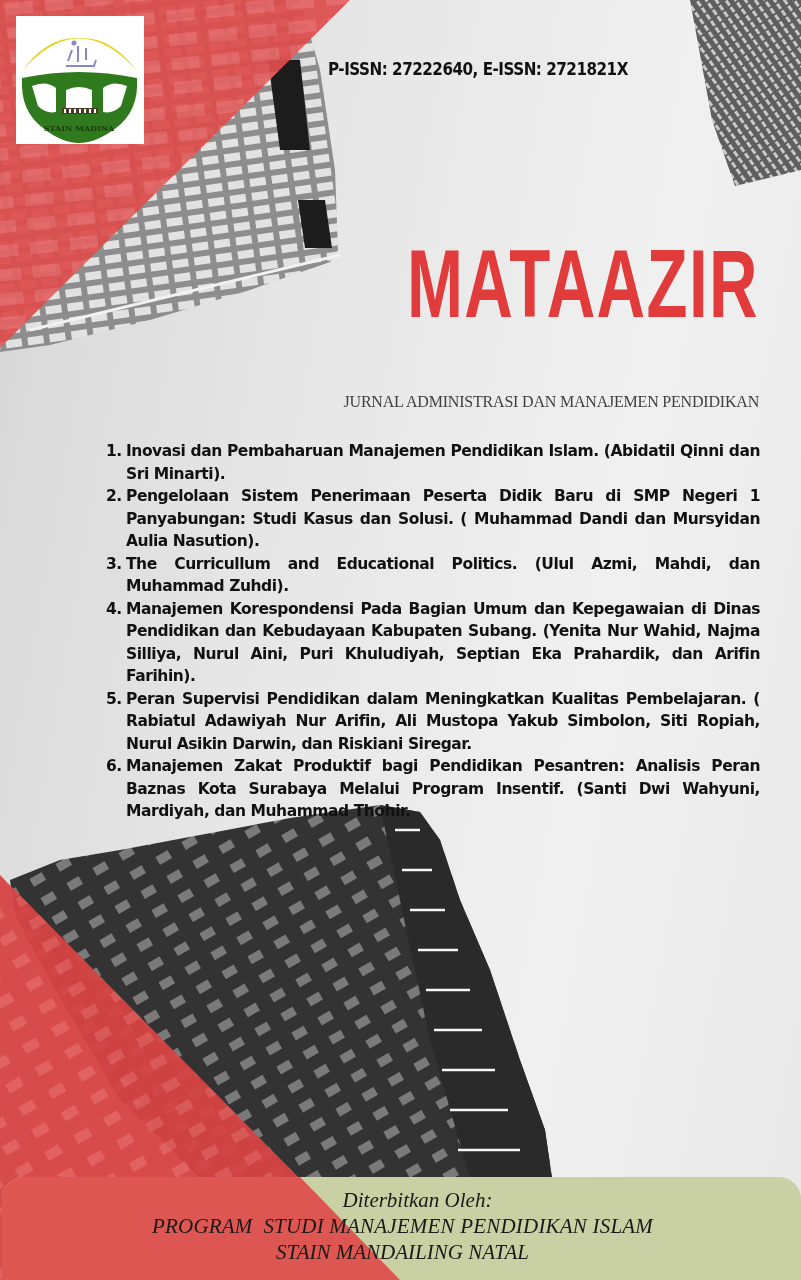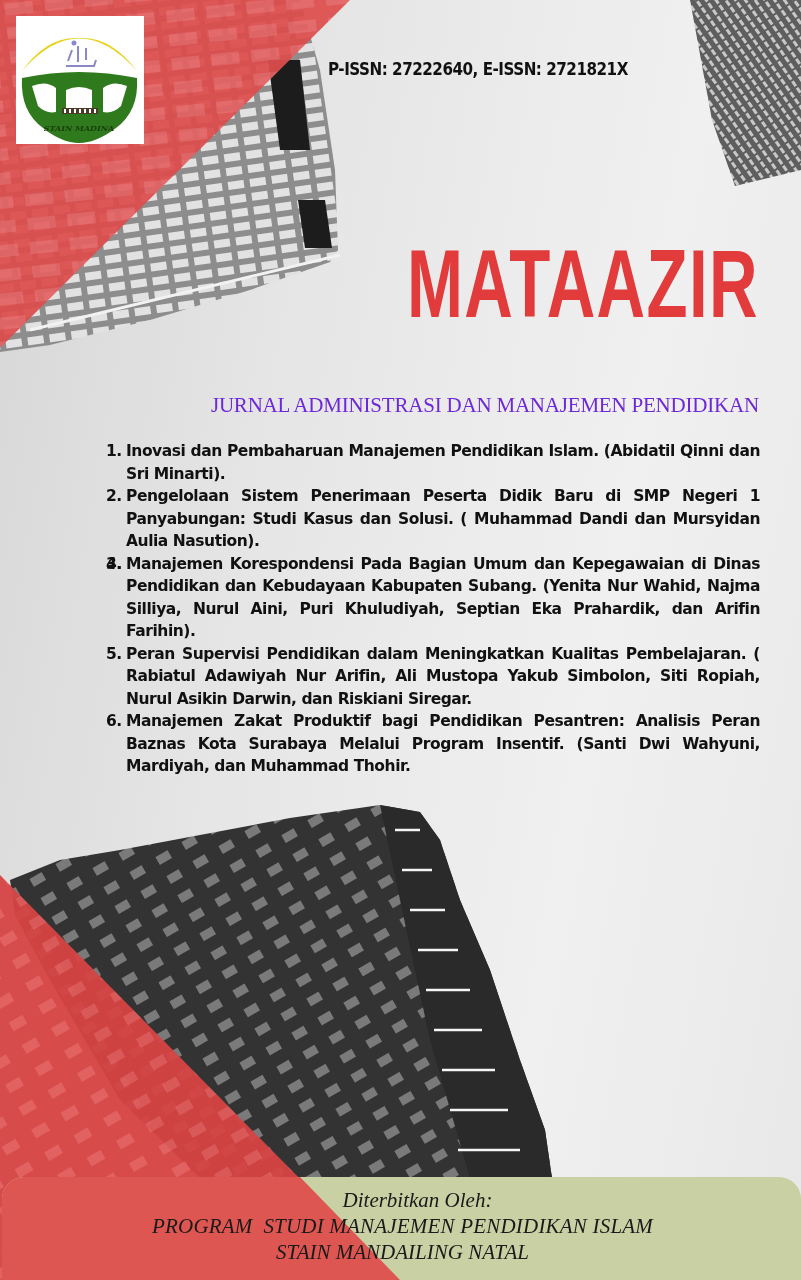--- a/index.html
+++ b/index.html
@@ -1,25 +1,25 @@
 <!DOCTYPE html>
 <html><head>
 <meta charset="utf-8">
 <style>
   html, body { margin: 0; padding: 0; }
   body { width: 801px; height: 1280px; overflow: hidden; position: relative;
          background: linear-gradient(100deg, #d6d6d6 0%, #e6e6e6 35%, #f0f0f0 70%, #e8e8e8 100%);
          font-family: "Liberation Sans", sans-serif; }
   .layer { position: absolute; left: 0; top: 0; width: 801px; height: 1280px; }
-  .logo { position: absolute; left: 16px; top: 16px; width: 128px; height: 128px; background: #ffffff; font-style: italic; }
+  .logo { position: absolute; left: 16px; top: 16px; width: 128px; height: 128px; background: #ffffff; }
   .issn { position: absolute; left: 328px; top: 58px; font-family: "DejaVu Sans", sans-serif; font-weight: bold;
           font-size: 18.5px; letter-spacing: -0.6px; color: #111; transform: scaleX(0.82); transform-origin: left top; white-space: nowrap; }
   .title { position: absolute; right: 42px; top: 236px; color: #e23b3b; font-family: "Liberation Sans", sans-serif;
            font-size: 96px; font-weight: bold; letter-spacing: 2px; transform: scaleX(0.70); transform-origin: right top; line-height: 1; }
-  .subtitle { position: absolute; right: 42px; top: 393px; font-family: "Liberation Serif", serif; font-size: 21px; color: #6d28d9; white-space: nowrap; letter-spacing: -0.2px; }
+  .subtitle { position: absolute; right: 42px; top: 393px; font-family: "Liberation Serif", serif; font-size: 16px; color: #404040; white-space: nowrap; letter-spacing: -0.2px; }
   .articles { position: absolute; left: 106px; top: 440px; width: 654px; margin: 0; padding: 0; list-style: none; }
   .article { position: relative; padding-left: 20px; font-family: "DejaVu Sans", sans-serif; font-weight: bold; font-size: 15.5px;
              line-height: 22.5px; color: #111; text-align: justify; letter-spacing: -0.45px; }
   .article .num { position: absolute; left: 0; top: 0; }
   .footer { position: absolute; left: 2px; top: 1177px; width: 799px; height: 109px; border-radius: 22px 22px 0 0; overflow: hidden; }
   .footer-text { position: absolute; left: 0; top: 10px; width: 801px; text-align: center; font-family: "Liberation Serif", serif;
                  font-style: italic; color: #1a1a1a; }
   .footer-text .l1 { font-size: 21px; line-height: 26px; padding-left: 30px; }
   .footer-text .l2 { font-size: 21px; line-height: 26px; letter-spacing: 0.2px; }
   .footer-text .l3 { font-size: 21px; line-height: 26px; }
@@ -116,20 +116,21 @@
   <li class="article">
     <span class="num">1.</span>
     <span>Inovasi dan Pembaharuan Manajemen Pendidikan Islam. (Abidatil Qinni dan Sri Minarti).</span>
   </li>
   <li class="article">
     <span class="num">2.</span>
     <span>Pengelolaan Sistem Penerimaan Peserta Didik Baru di SMP Negeri 1 Panyabungan: Studi Kasus dan Solusi. ( Muhammad Dandi dan Mursyidan Aulia Nasution).</span>
   </li>
   <li class="article">
     <span class="num">3.</span>
+    <span>The Curricullum and Educational Politics. (Ulul Azmi, Mahdi, dan Muhammad Zuhdi).</span>
   </li>
   <li class="article">
     <span class="num">4.</span>
     <span>Manajemen Korespondensi Pada Bagian Umum dan Kepegawaian di Dinas Pendidikan dan Kebudayaan Kabupaten Subang. (Yenita Nur Wahid, Najma Silliya, Nurul Aini, Puri Khuludiyah, Septian Eka Prahardik, dan Arifin Farihin).</span>
   </li>
   <li class="article">
     <span class="num">5.</span>
     <span>Peran Supervisi Pendidikan dalam Meningkatkan Kualitas Pembelajaran. ( Rabiatul Adawiyah Nur Arifin, Ali Mustopa Yakub Simbolon, Siti Ropiah, Nurul Asikin Darwin, dan Riskiani Siregar.</span>
   </li>
   <li class="article">

